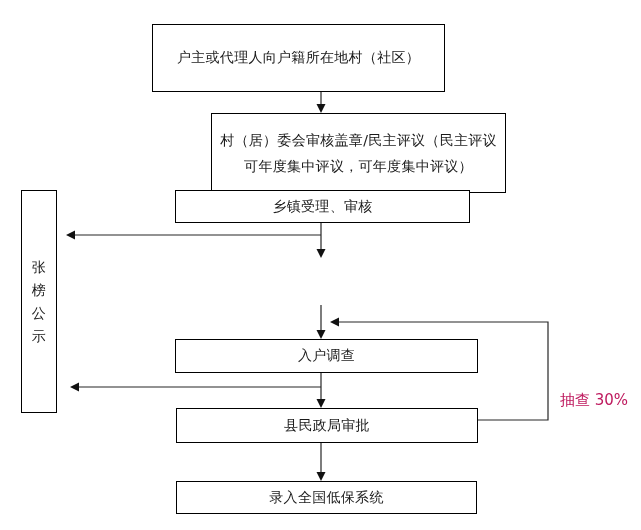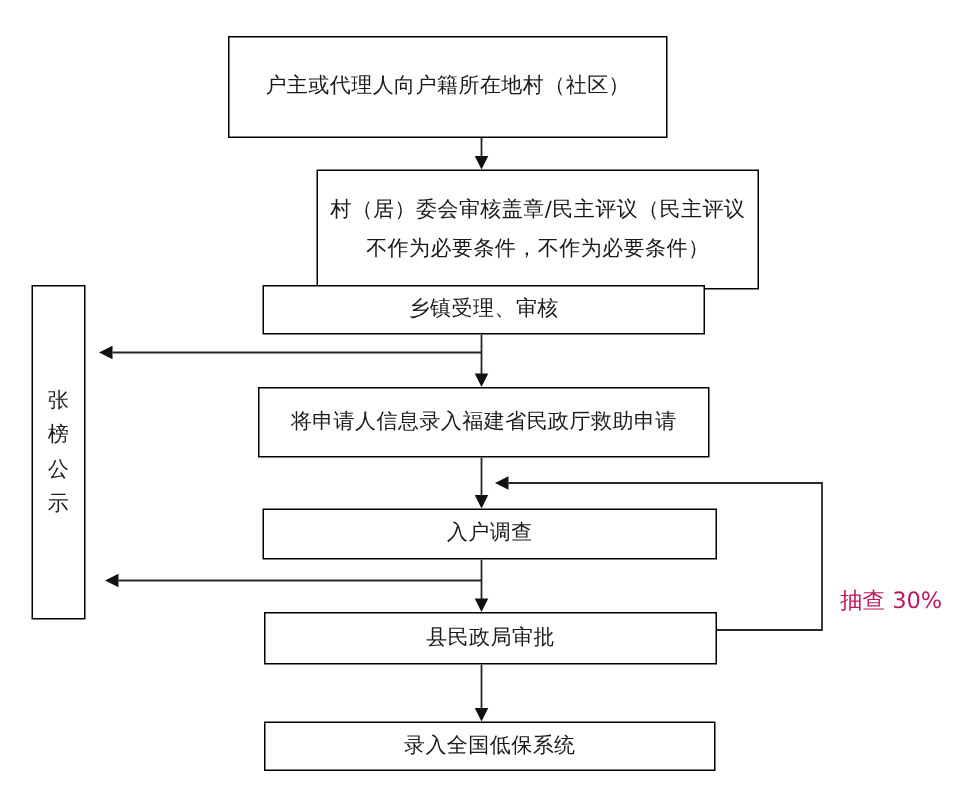--- a/index.html
+++ b/index.html
@@ -118,31 +118,28 @@
     </g>
   </svg>
 
   <div class="node node-applicant">
     <span>户主或代理人向户籍所在地村（社区）</span>
   </div>
 
   <div class="node node-village">
     <div>
       <div class="line">村（居）委会审核盖章/民主评议（民主评议</div>
-      <div class="line">不作为必要条件，不作为必要条件）</div>
+      <div class="line">可年度集中评议，可年度集中评议）</div>
     </div>
   </div>
 
   <div class="node node-township">
     <span>乡镇受理、审核</span>
   </div>
 
-  <div class="node node-info-entry">
-    <span>将申请人信息录入福建省民政厅救助申请</span>
-  </div>
 
   <div class="node node-home-visit">
     <span>入户调查</span>
   </div>
 
   <div class="node node-county-approval">
     <span>县民政局审批</span>
   </div>
 
   <div class="node node-national-system">

